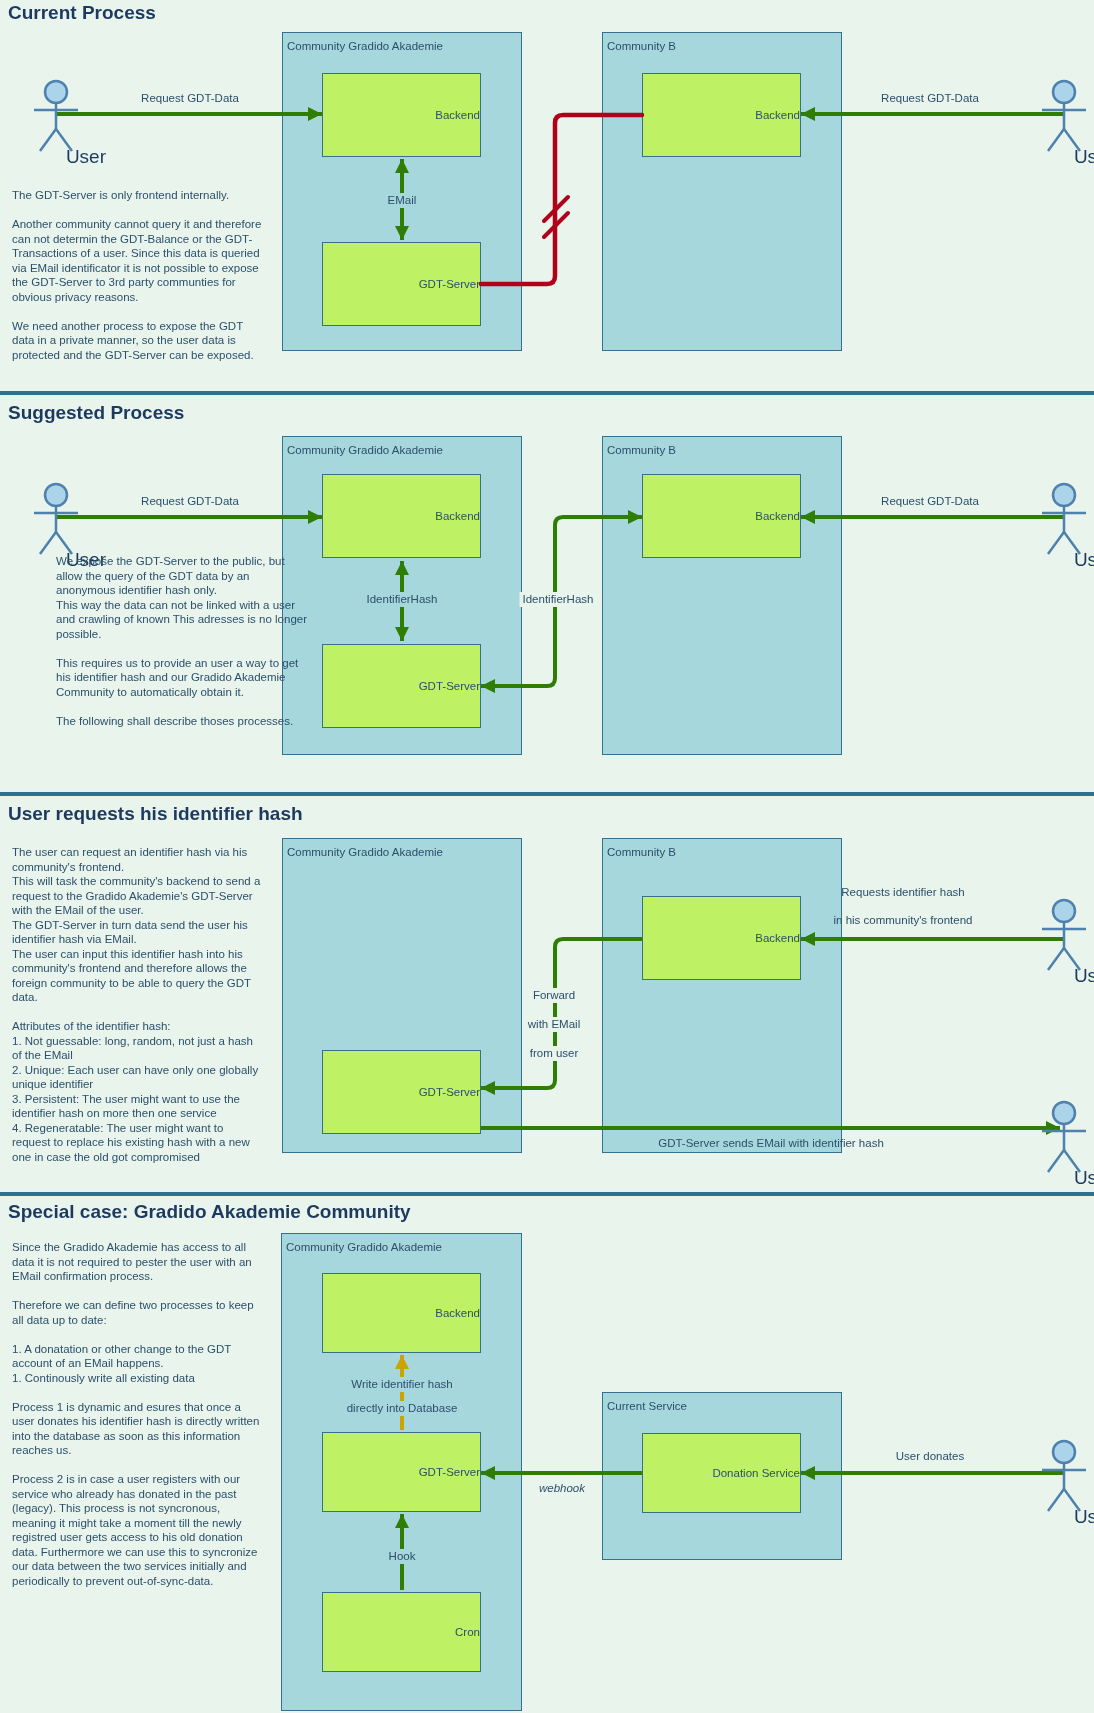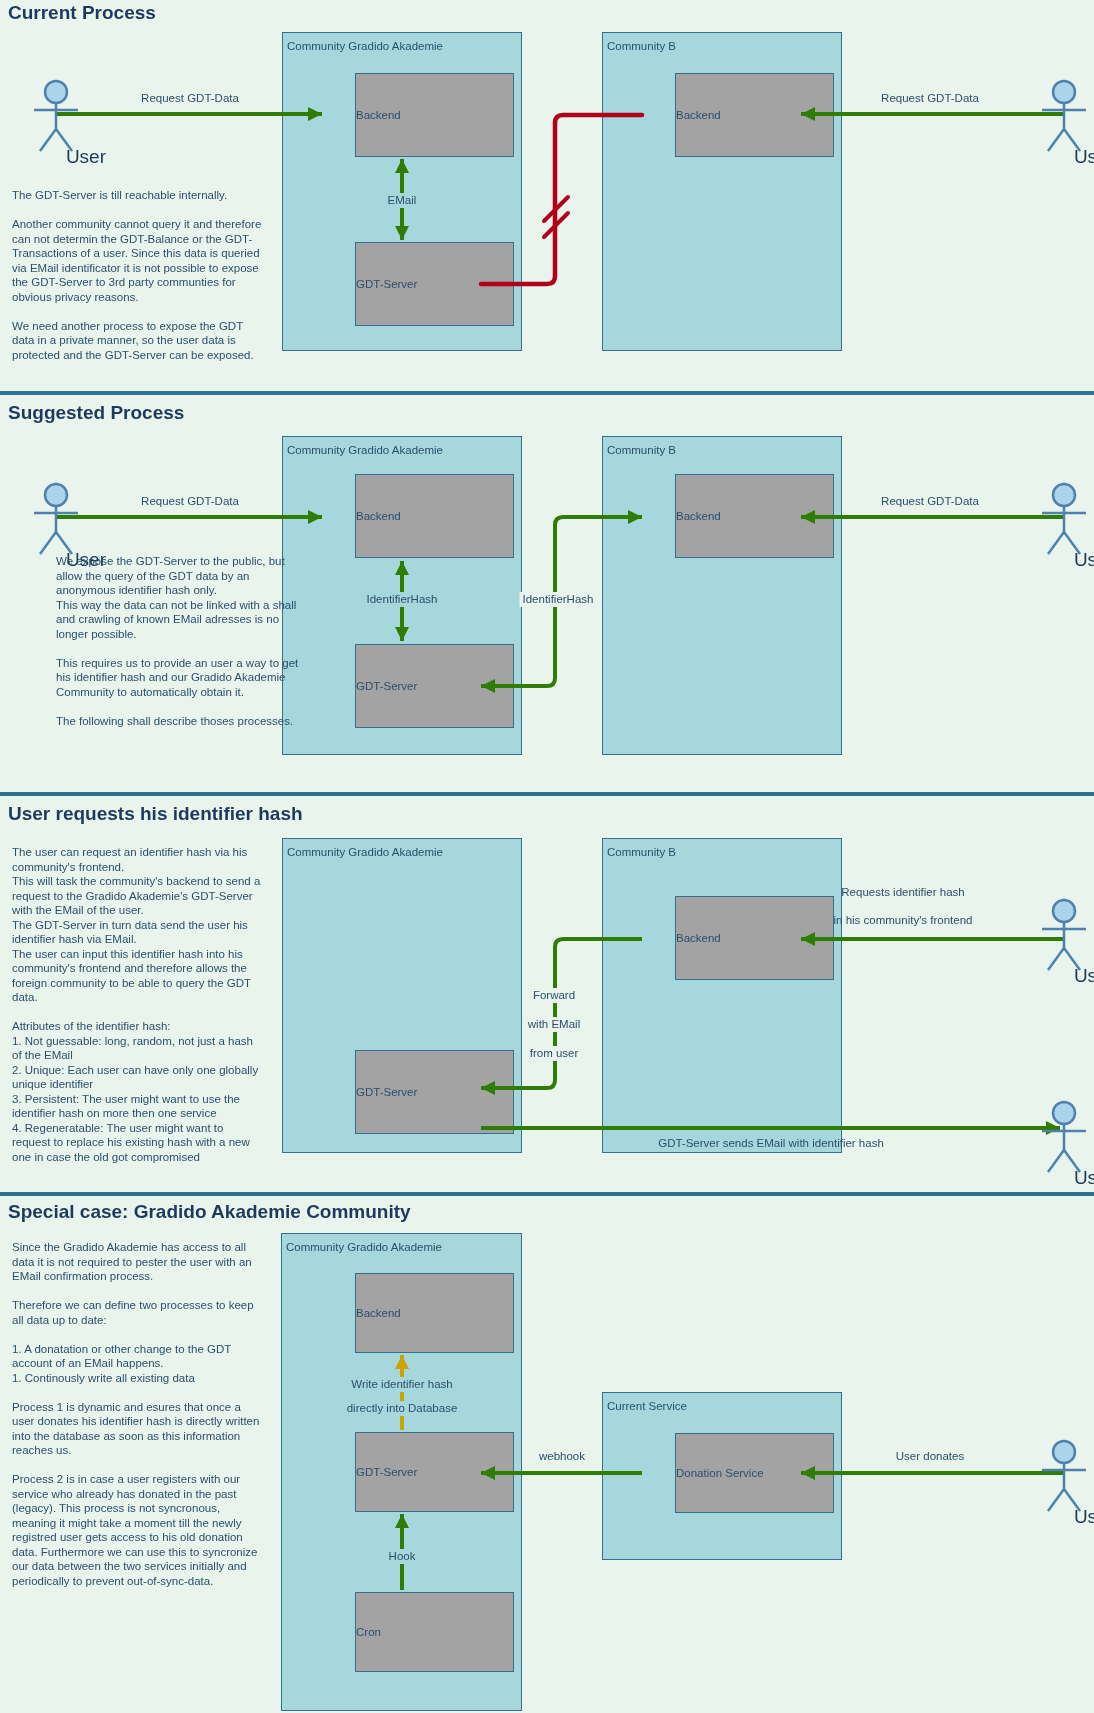--- a/index.html
+++ b/index.html
@@ -2,22 +2,22 @@
 <html><head>
 <meta charset="utf-8">
 <style>
   html,body{margin:0;padding:0;}
   #canvas{position:relative;width:1094px;height:1713px;background:#e9f5ec;
           font-family:"Liberation Sans",sans-serif;overflow:hidden;}
   .htitle{position:absolute;font-size:19px;font-weight:bold;color:#1d3a5e;white-space:nowrap;}
   .divider{position:absolute;left:0;width:1094px;height:4px;background:#2d7195;}
   .box{position:absolute;background:#a6d7dc;border:1.5px solid #35708f;box-sizing:border-box;z-index:0;}
   .corner-label{position:absolute;left:4px;top:7px;font-size:11.5px;color:#2c4f6b;white-space:nowrap;}
-  .node{position:absolute;background:#a3a3a3;border:1.5px solid #35708f;box-sizing:border-box;
-        display:flex;align-items:center;justify-content:flex-start;font-size:11.5px;color:#2c4f6b;z-index:0;margin-left:33px;}
+  .node{position:absolute;background:#bef264;border:1.5px solid #35708f;box-sizing:border-box;
+        display:flex;align-items:center;justify-content:flex-end;font-size:11.5px;color:#2c4f6b;z-index:0;}
   .arrows{position:absolute;left:0;top:0;z-index:1;pointer-events:none;}
   .alabel{position:absolute;font-size:11.5px;color:#2c4f6b;white-space:nowrap;
           transform:translateX(-50%);z-index:2;line-height:13px;}
   .bg-box{background:#a6d7dc;padding:1px 3px;}
   .bg-page{background:#e9f5ec;padding:1px 3px;}
   .para{position:absolute;width:252px;font-size:11.5px;line-height:14.5px;color:#2c4f6b;z-index:2;}
   .para p{margin:0;}
   .para p.gap{margin-top:14.5px;}
   .ulabel{position:absolute;width:100px;text-align:right;font-size:19px;color:#1d3a5e;z-index:2;}
   .actor{position:absolute;z-index:2;}
@@ -95,21 +95,21 @@
   <svg class="actor" style="left:1036px;top:79px;" width="56" height="80">
     <circle cx="28" cy="13" r="11" fill="#abd3e9" stroke="#4e81ad" stroke-width="2.5"></circle>
     <line x1="28" y1="24" x2="28" y2="50" stroke="#4e81ad" stroke-width="2.5"></line>
     <line x1="6" y1="31" x2="50" y2="31" stroke="#4e81ad" stroke-width="2.5"></line>
     <line x1="28" y1="50" x2="12" y2="72" stroke="#4e81ad" stroke-width="2.5"></line>
     <line x1="28" y1="50" x2="44" y2="72" stroke="#4e81ad" stroke-width="2.5"></line>
   </svg>
   <div class="ulabel" style="left:1014px;top:146px;">User</div>
 
   <div class="para" style="left:12px;top:188px;">
-    <p>The GDT-Server is till reachable internally.</p>
+    <p>The GDT-Server is only frontend internally.</p>
     <p class="gap">Another community cannot query it and therefore can not determin the GDT-Balance or the GDT-Transactions of a user. Since this data is queried via EMail identificator it is not possible to expose the GDT-Server to 3rd party communties for obvious privacy reasons.</p>
     <p class="gap">We need another process to expose the GDT data in a private manner, so the user data is protected and the GDT-Server can be exposed.</p>
   </div>
 
   <div class="divider" style="top:391px;"></div>
 
   <div class="htitle" style="left:8px;top:402px;">Suggested Process</div>
 
   <div class="box" style="left:282px;top:436px;width:240px;height:319px;">
     <div class="corner-label">Community Gradido Akademie</div>
@@ -144,21 +144,21 @@
     <circle cx="28" cy="13" r="11" fill="#abd3e9" stroke="#4e81ad" stroke-width="2.5"></circle>
     <line x1="28" y1="24" x2="28" y2="50" stroke="#4e81ad" stroke-width="2.5"></line>
     <line x1="6" y1="31" x2="50" y2="31" stroke="#4e81ad" stroke-width="2.5"></line>
     <line x1="28" y1="50" x2="12" y2="72" stroke="#4e81ad" stroke-width="2.5"></line>
     <line x1="28" y1="50" x2="44" y2="72" stroke="#4e81ad" stroke-width="2.5"></line>
   </svg>
   <div class="ulabel" style="left:1014px;top:549px;">User</div>
 
   <div class="para" style="left:12px;top:554px;margin-left:44px;">
     <p>We expose the GDT-Server to the public, but allow the query of the GDT data by an anonymous identifier hash only.</p>
-    <p>This way the data can not be linked with a shall and crawling of known EMail adresses is no longer possible.</p>
+    <p>This way the data can not be linked with a user and crawling of known This adresses is no longer possible.</p>
     <p class="gap">This requires us to provide an user a way to get his identifier hash and our Gradido Akademie Community to automatically obtain it.</p>
     <p class="gap">The following shall describe thoses processes.</p>
   </div>
 
   <div class="divider" style="top:792px;"></div>
 
   <div class="htitle" style="left:8px;top:803px;">User requests his identifier hash</div>
 
   <div class="box" style="left:282px;top:838px;width:240px;height:315px;">
     <div class="corner-label">Community Gradido Akademie</div>
@@ -228,21 +228,21 @@
   <div class="node" style="left:322px;top:1592px;width:159px;height:80px;">
     <span>Cron</span>
     </div>
   <div class="node" style="left:642px;top:1433px;width:159px;height:80px;">
     <span>Donation Service</span>
     </div>
 
   <div class="alabel bg-box" style="left:402px;top:1377px;">Write identifier hash</div>
   <div class="alabel bg-box" style="left:402px;top:1401px;">directly into Database</div>
   <div class="alabel bg-box" style="left:402px;top:1549px;">Hook</div>
-  <div class="alabel" style="left:562px;top:1450px;">webhook</div>
+  <div class="alabel" style="left:562px;top:1482px;font-style:italic;">webhook</div>
   <div class="alabel" style="left:930px;top:1450px;">User donates</div>
 
   <svg class="actor" style="left:1036px;top:1439px;" width="56" height="80">
     <circle cx="28" cy="13" r="11" fill="#abd3e9" stroke="#4e81ad" stroke-width="2.5"></circle>
     <line x1="28" y1="24" x2="28" y2="50" stroke="#4e81ad" stroke-width="2.5"></line>
     <line x1="6" y1="31" x2="50" y2="31" stroke="#4e81ad" stroke-width="2.5"></line>
     <line x1="28" y1="50" x2="12" y2="72" stroke="#4e81ad" stroke-width="2.5"></line>
     <line x1="28" y1="50" x2="44" y2="72" stroke="#4e81ad" stroke-width="2.5"></line>
   </svg>
   <div class="ulabel" style="left:1014px;top:1506px;">User</div>

